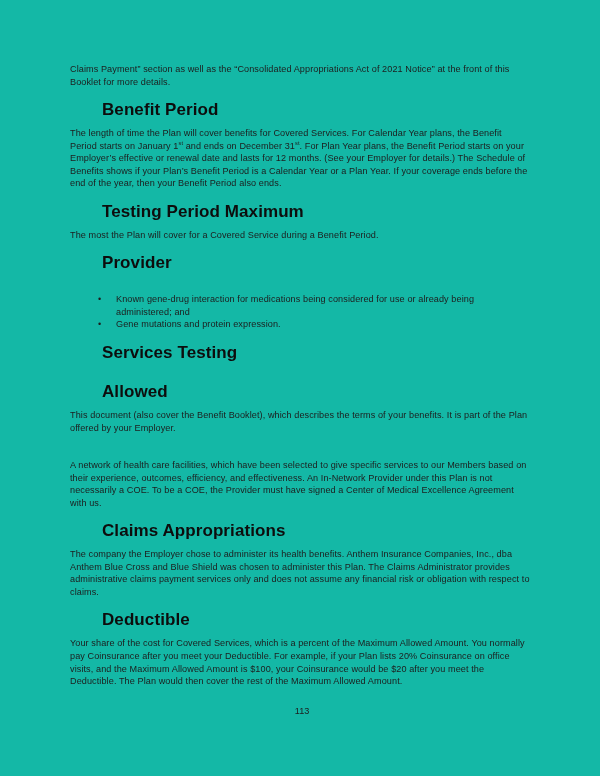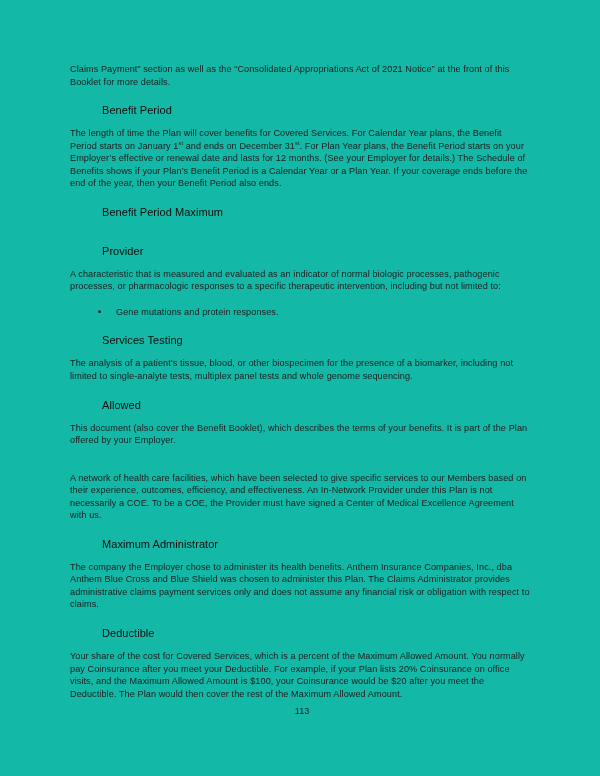--- a/index.html
+++ b/index.html
@@ -32,23 +32,23 @@
   p.body-text {
     margin: 0 0 0 0;
     font-size: 9.1px;
     line-height: 12.55px;
     text-align: left;
     color: #1d1d1d;
     letter-spacing: 0.01em;
   }
   h2.section-heading {
     margin: 0;
-    font-size: 11px;
+    font-size: 17px;
     line-height: 14px;
-    font-weight: normal;
+    font-weight: bold;
     color: #0d0d0d;
     letter-spacing: 0.005em;
     padding-left: 32px;
   }
   .bullet-list {
     margin: 0;
     padding: 0;
     list-style: none;
   }
   .bullet-list li {
@@ -95,59 +95,59 @@
     <p class="body-text">Claims Payment” section as well as the “Consolidated Appropriations Act of 2021 Notice” at the front of this Booklet for more details.</p>
 
     <div class="spacer-lg"></div>
 
     <h2 class="section-heading">Benefit Period</h2>
     <div class="spacer-sm"></div>
     <p class="body-text"><span>The length of time the Plan will cover benefits for Covered Services.  For Calendar Year plans, the Benefit Period starts on January 1</span><sup>st</sup><span> and ends on December 31</span><sup>st</sup><span>.  For Plan Year plans, the Benefit Period starts on your Employer’s effective or renewal date and lasts for 12 months.  (See your Employer for details.)  The Schedule of Benefits shows if your Plan’s Benefit Period is a Calendar Year or a Plan Year. If your coverage ends before the end of the year, then your Benefit Period also ends.</span></p>
 
     <div class="spacer-lg"></div>
 
-    <h2 class="section-heading">Benefit Period Maximum</h2>
+    <h2 class="section-heading">Testing Period Maximum</h2>
     <div class="spacer-sm"></div>
+    <p class="body-text">The most the Plan will cover for a Covered Service during a Benefit Period.</p>
 
     <div class="spacer-lg"></div>
 
     <h2 class="section-heading">Provider</h2>
     <div class="spacer-sm"></div>
-    <p class="body-text">A characteristic that is measured and evaluated as an indicator of normal biologic processes, pathogenic processes, or pharmacologic responses to a specific therapeutic intervention, including but not limited to:</p>
     <div class="spacer-md"></div>
     <ul class="bullet-list">
       <li>
         <span class="bullet-glyph">•</span>
+        <span>Known gene-drug interaction for medications being considered for use or already being administered; and</span>
       </li>
       <li>
         <span class="bullet-glyph">•</span>
-        <span>Gene mutations and protein responses.</span>
+        <span>Gene mutations and protein expression.</span>
       </li>
     </ul>
 
     <div class="spacer-lg"></div>
 
     <h2 class="section-heading">Services Testing</h2>
     <div class="spacer-sm"></div>
-    <p class="body-text">The analysis of a patient’s tissue, blood, or other biospecimen for the presence of a biomarker, including not limited to single-analyte tests, multiplex panel tests and whole genome sequencing.</p>
 
     <div class="spacer-lg"></div>
 
     <h2 class="section-heading">Allowed</h2>
     <div class="spacer-sm"></div>
     <p class="body-text">This document (also cover the Benefit Booklet), which describes the terms of your benefits. It is part of the Plan offered by your Employer.</p>
 
     <div class="spacer-lg"></div>
 
     <div class="spacer-sm"></div>
     <p class="body-text">A network of health care facilities, which have been selected to give specific services to our Members based on their experience, outcomes, efficiency, and effectiveness.  An In-Network Provider under this Plan is not necessarily a COE.  To be a COE, the Provider must have signed a Center of Medical Excellence Agreement with us.</p>
 
     <div class="spacer-lg"></div>
 
-    <h2 class="section-heading">Maximum Administrator</h2>
+    <h2 class="section-heading">Claims Appropriations</h2>
     <div class="spacer-sm"></div>
     <p class="body-text">The company the Employer chose to administer its health benefits.  Anthem Insurance Companies, Inc., dba Anthem Blue Cross and Blue Shield was chosen to administer this Plan.  The Claims Administrator provides administrative claims payment services only and does not assume any financial risk or obligation with respect to claims.</p>
 
     <div class="spacer-lg"></div>
 
     <h2 class="section-heading">Deductible</h2>
     <div class="spacer-sm"></div>
     <p class="body-text">Your share of the cost for Covered Services, which is a percent of the Maximum Allowed Amount.  You normally pay Coinsurance after you meet your Deductible.  For example, if your Plan lists 20% Coinsurance on office visits, and the Maximum Allowed Amount is $100, your Coinsurance would be $20 after you meet the Deductible.  The Plan would then cover the rest of the Maximum Allowed Amount.</p>
 
   </div>

